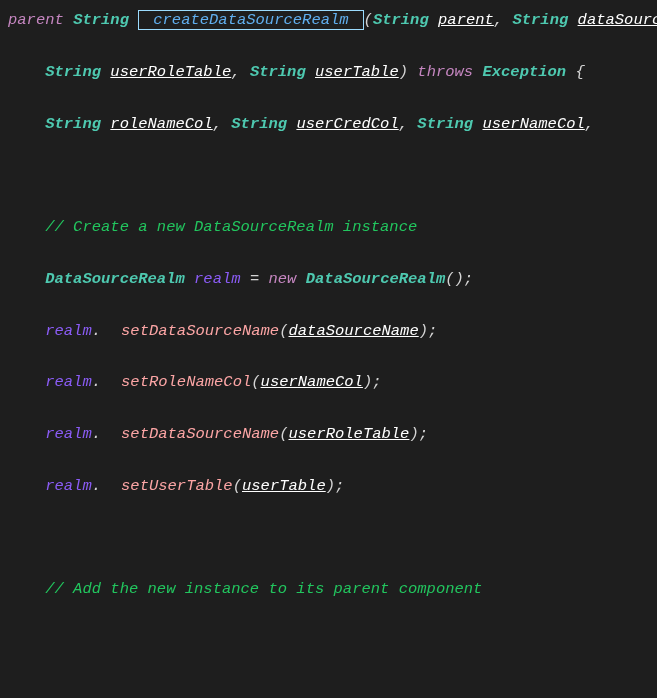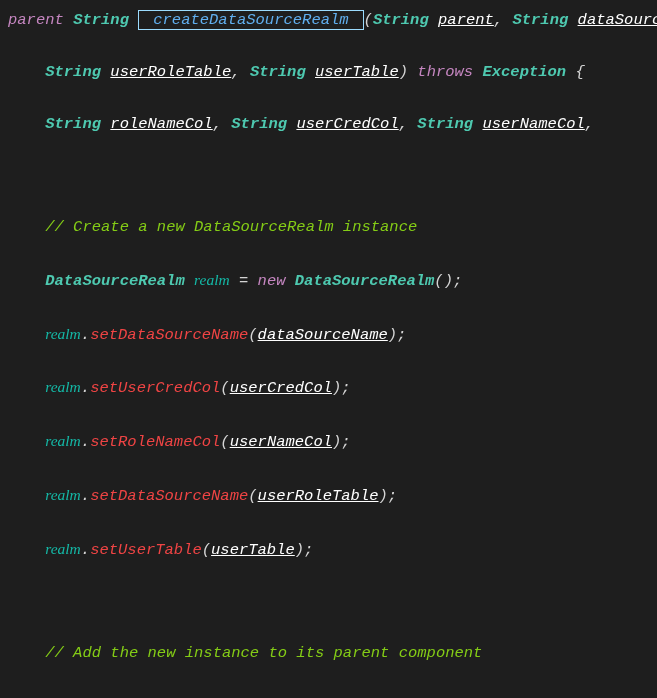--- a/index.html
+++ b/index.html
@@ -12,39 +12,38 @@
     font-style: italic;
     line-height: 1.67;
     width: 657px;
     box-sizing: border-box;
     overflow: hidden;
   }
   .line { white-space: pre; }
   .kw      { color: #c586c0; }   
   .type    { color: #4ec9b0; font-weight: bold; }   
   .methoddef { color: #61afef; } 
-  .method  { color: #ef4444; }   
+  .method  { color: #fca5a5; margin-left: 20px; }   
   .param   { color: #ffffff; text-decoration: underline; }   
-  .var     { color: #14b8a6; font-family: Liberation Serif, serif; }   
+  .var     { color: #8b5cf6; }   
   .punct   { color: #d4d4d4; }
-  .comment { color: #84cc16; }
+  .comment { color: #22c55e; }
   .boxed   { border: 1px solid #9cdcfe; padding: 0 14px; margin-top: 10px; }
   pre { margin: 0; font-family: inherit; }
 </style>
 </head>
 <body>
 
 <pre><div class="line"><span class="kw">parent</span> <span class="type">String</span> <span class="boxed methoddef">createDataSourceRealm</span><span class="punct">(</span><span class="type">String</span> <span class="param">parent</span><span class="punct">, </span><span class="type">String</span> <span class="param">dataSourceName</span></div>
 <div class="line">    <span class="type">String</span> <span class="param">userRoleTable</span><span class="punct">, </span><span class="type">String</span> <span class="param">userTable</span><span class="punct">) </span><span class="kw">throws</span> <span class="type">Exception</span> <span class="punct">{</span></div>
 <div class="line">    <span class="type">String</span> <span class="param">roleNameCol</span><span class="punct">, </span><span class="type">String</span> <span class="param">userCredCol</span><span class="punct">, </span><span class="type">String</span> <span class="param">userNameCol</span><span class="punct">,</span></div>
 <div class="line"> </div>
 <div class="line">    <span class="comment">// Create a new DataSourceRealm instance</span></div>
 <div class="line">    <span class="type">DataSourceRealm</span> <span class="var">realm</span> <span class="punct">=</span> <span class="kw">new</span> <span class="type">DataSourceRealm</span><span class="punct">();</span></div>
 <div class="line">    <span class="var">realm</span><span class="punct">.</span><span class="method">setDataSourceName</span><span class="punct">(</span><span class="param">dataSourceName</span><span class="punct">);</span></div>
-<div class="line">    <span class="var">realm</span><span class="punct">.</span><span class="method">setUserCredCol</span><span class="punct">(</span><span class="param">userCredCol</span><span class="punct">);</span></div>
 <div class="line">    <span class="var">realm</span><span class="punct">.</span><span class="method">setRoleNameCol</span><span class="punct">(</span><span class="param">userNameCol</span><span class="punct">);</span></div>
 <div class="line">    <span class="var">realm</span><span class="punct">.</span><span class="method">setDataSourceName</span><span class="punct">(</span><span class="param">userRoleTable</span><span class="punct">);</span></div>
 <div class="line">    <span class="var">realm</span><span class="punct">.</span><span class="method">setUserTable</span><span class="punct">(</span><span class="param">userTable</span><span class="punct">);</span></div>
 <div class="line"> </div>
 <div class="line">    <span class="comment">// Add the new instance to its parent component</span></div>
 
 
 
 </pre>
 

